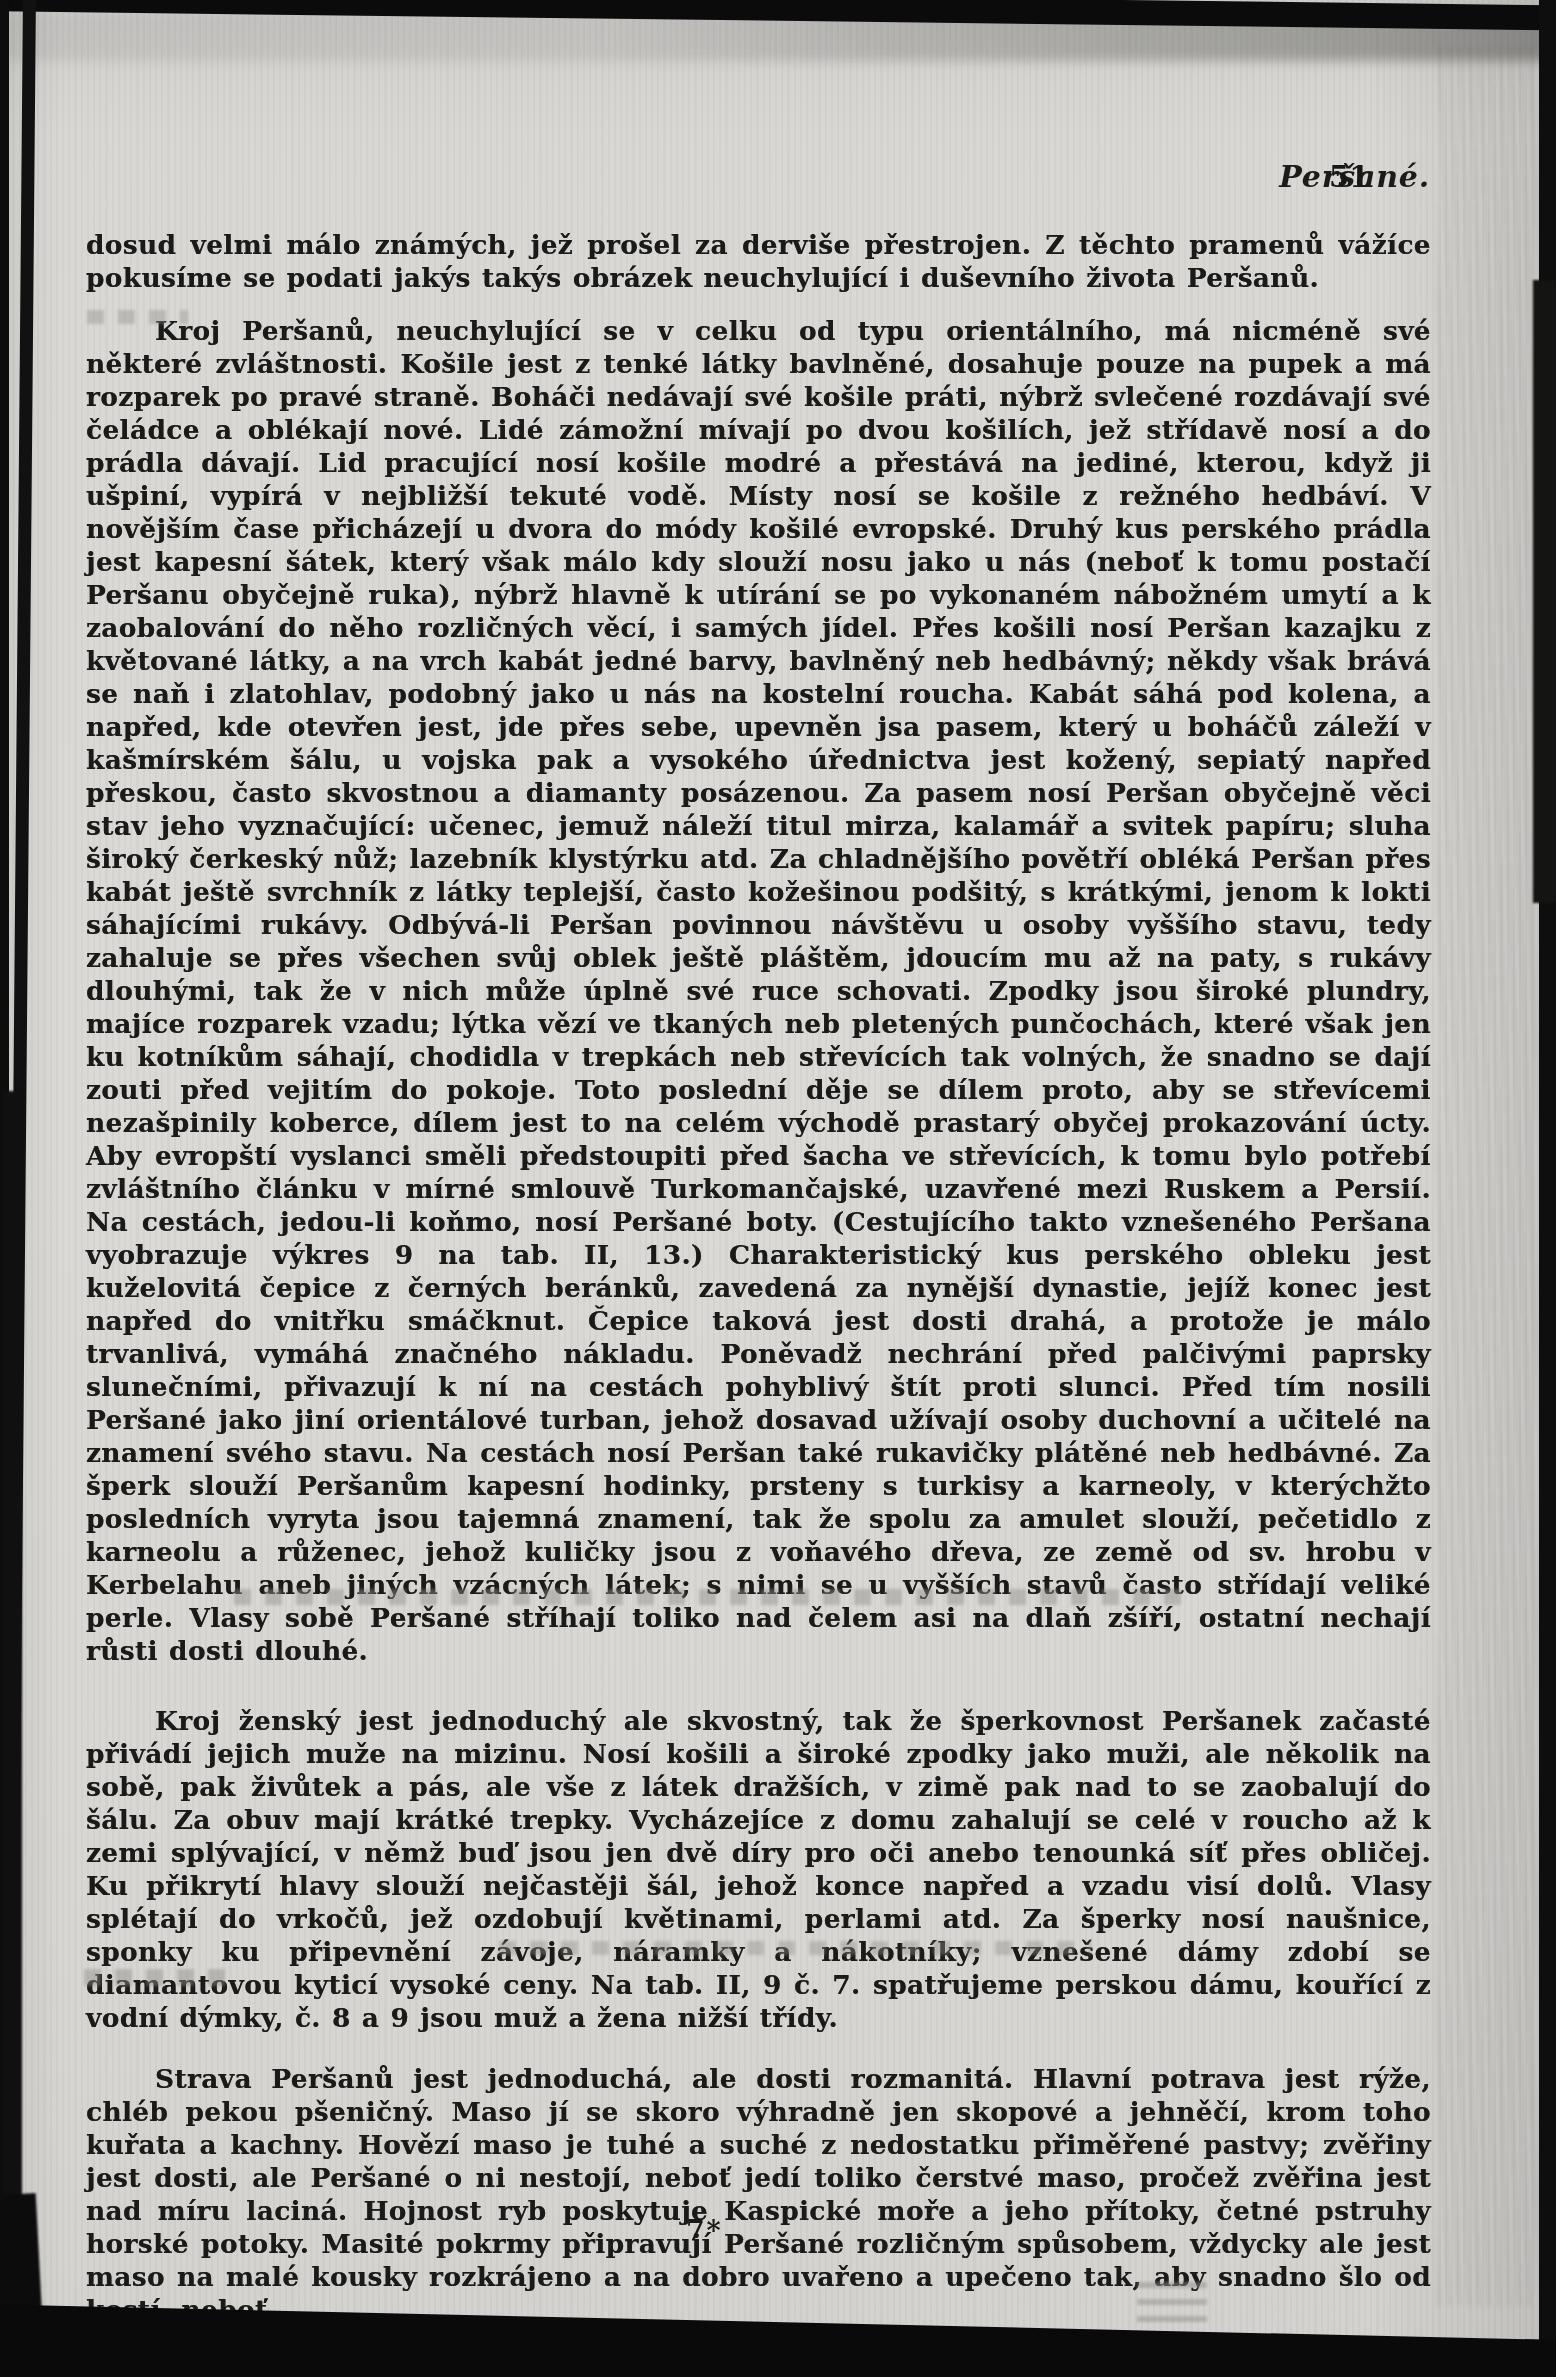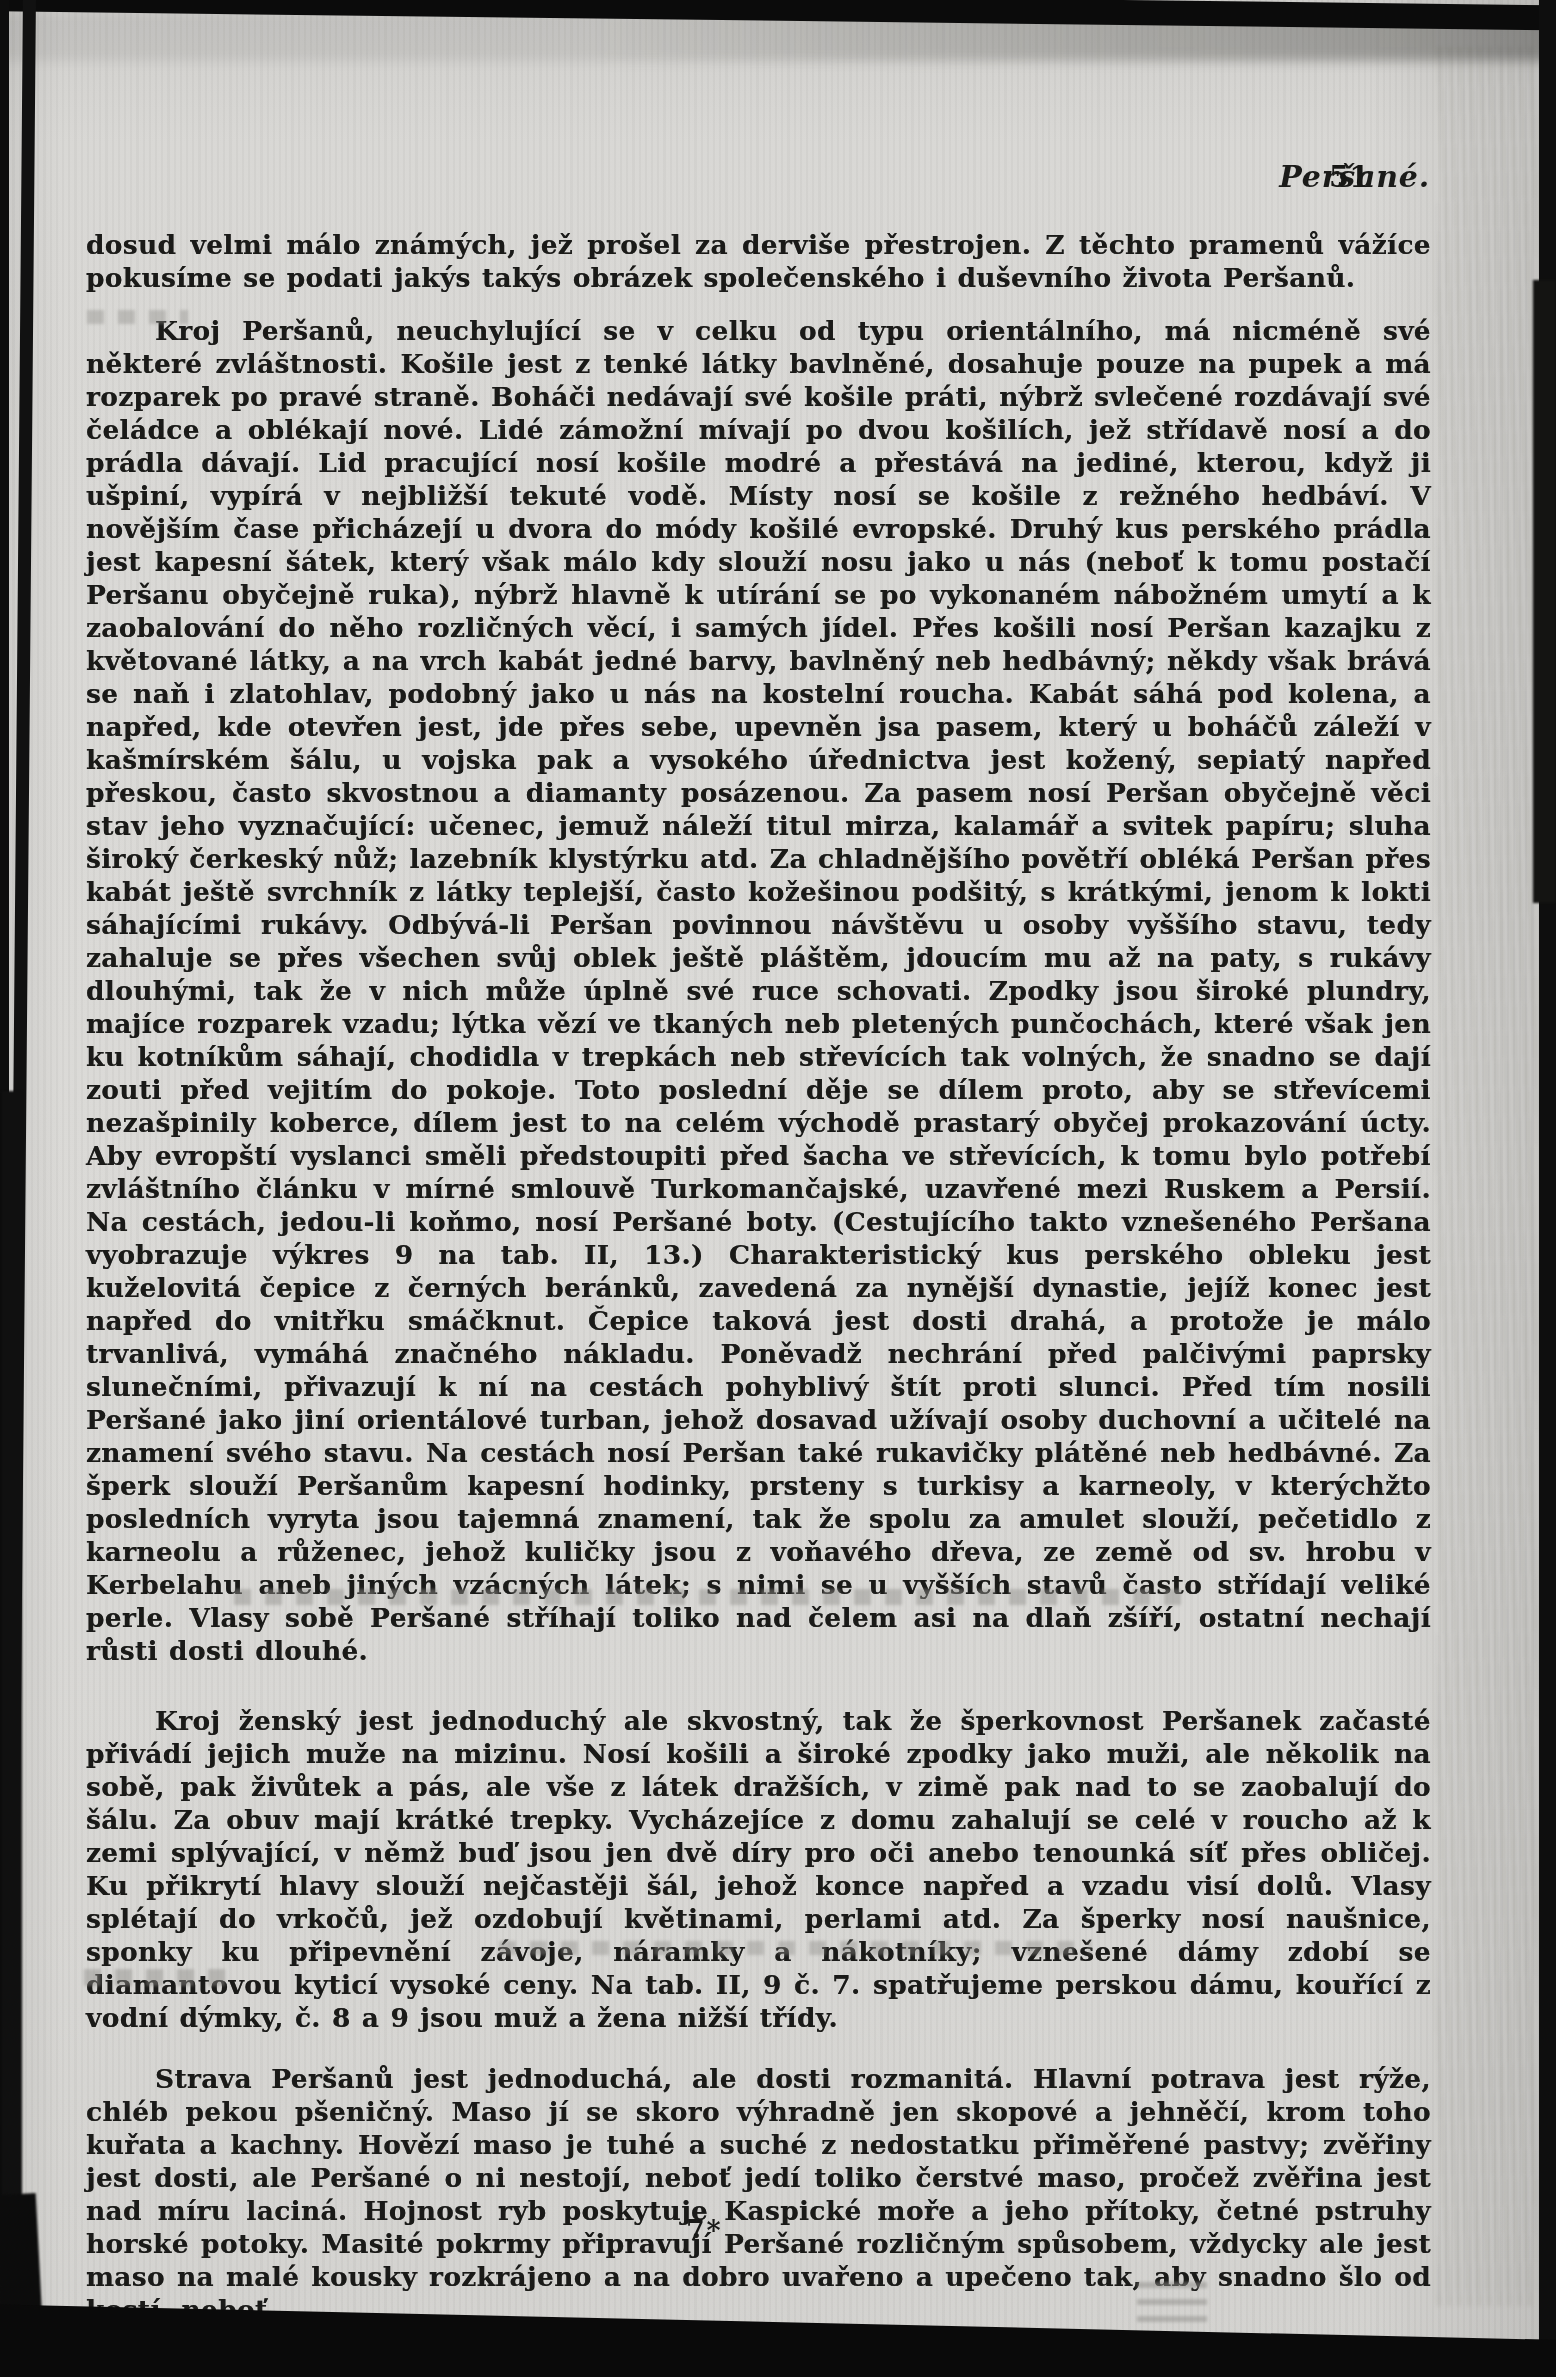--- a/index.html
+++ b/index.html
@@ -67,21 +67,21 @@
 <div class="scan">
 
   <div class="streaks"></div>
   <div class="right-mottle"></div>
   <div class="top-shade"></div>
 
   <span class="running-title">Peršané.</span>
   <span class="page-number">51</span>
 
   <div class="body-text">
-    <p class="no-indent gap-after-lg"><span>dosud velmi málo známých, jež prošel za derviše přestrojen. Z těchto pramenů vážíce pokusíme se podati jakýs takýs obrázek společenského i duševního života Peršanů.</span></p>
+    <p class="no-indent gap-after-lg"><span>dosud velmi málo známých, jež prošel za derviše přestrojen. Z těchto pramenů vážíce pokusíme se podati jakýs takýs obrázek neuchylující i duševního života Peršanů.</span></p>
 
     <p class="gap-after-md"><span class="it">Kroj</span><span> Peršanů, neuchylující se v celku od typu orientálního, má nicméně své některé zvláštnosti. Košile jest z tenké látky bavlněné, dosahuje pouze na pupek a má rozparek po pravé straně. Boháči nedávají své košile práti, nýbrž svlečené rozdávají své čeládce a oblékají nové. Lidé zámožní mívají po dvou košilích, jež střídavě nosí a do prádla dávají. Lid pracující nosí košile modré a přestává na jediné, kterou, když ji ušpiní, vypírá v nejbližší tekuté vodě. Místy nosí se košile z režného hedbáví. V novějším čase přicházejí u dvora do módy košilé evropské. Druhý kus perského prádla jest kapesní šátek, který však málo kdy slouží nosu jako u nás (neboť k tomu postačí Peršanu obyčejně ruka), nýbrž hlavně k utírání se po vykonaném nábožném umytí a k zaobalování do něho rozličných věcí, i samých jídel. Přes košili nosí Peršan kazajku z květované látky, a na vrch kabát jedné barvy, bavlněný neb hedbávný; někdy však brává se naň i zlatohlav, podobný jako u nás na kostelní roucha. Kabát sáhá pod kolena, a napřed, kde otevřen jest, jde přes sebe, upevněn jsa pasem, který u boháčů záleží v kašmírském šálu, u vojska pak a vysokého úřednictva jest kožený, sepiatý napřed přeskou, často skvostnou a diamanty posázenou. Za pasem nosí Peršan obyčejně věci stav jeho vyznačující: učenec, jemuž náleží titul </span><span class="it">mirza</span><span>, kalamář a svitek papíru; sluha široký čerkeský nůž; lazebník klystýrku atd. Za chladnějšího povětří obléká Peršan přes kabát ještě svrchník z látky teplejší, často kožešinou podšitý, s krátkými, jenom k lokti sáhajícími rukávy. Odbývá-li Peršan povinnou návštěvu u osoby vyššího stavu, tedy zahaluje se přes všechen svůj oblek ještě pláštěm, jdoucím mu až na paty, s rukávy dlouhými, tak že v nich může úplně své ruce schovati. Zpodky jsou široké plundry, majíce rozparek vzadu; lýtka vězí ve tkaných neb pletených punčochách, které však jen ku kotníkům sáhají, chodidla v trepkách neb střevících tak volných, že snadno se dají zouti před vejitím do pokoje. Toto poslední děje se dílem proto, aby se střevícemi nezašpinily koberce, dílem jest to na celém východě prastarý obyčej prokazování úcty. Aby evropští vyslanci směli předstoupiti před šacha ve střevících, k tomu bylo potřebí zvláštního článku v mírné smlouvě Turkomančajské, uzavřené mezi Ruskem a Persií. Na cestách, jedou-li koňmo, nosí Peršané boty. (Cestujícího takto vznešeného Peršana vyobrazuje výkres 9 na tab. II, 13.) Charakteristický kus perského obleku jest kuželovitá čepice z černých beránků, zavedená za nynější dynastie, jejíž konec jest napřed do vnitřku smáčknut. Čepice taková jest dosti drahá, a protože je málo trvanlivá, vymáhá značného nákladu. Poněvadž nechrání před palčivými paprsky slunečními, přivazují k ní na cestách pohyblivý štít proti slunci. Před tím nosili Peršané jako jiní orientálové turban, jehož dosavad užívají osoby duchovní a učitelé na znamení svého stavu. Na cestách nosí Peršan také rukavičky plátěné neb hedbávné. Za šperk slouží Peršanům kapesní hodinky, prsteny s turkisy a karneoly, v kterýchžto posledních vyryta jsou tajemná znamení, tak že spolu za amulet slouží, pečetidlo z karneolu a růženec, jehož kuličky jsou z voňavého dřeva, ze země od sv. hrobu v Kerbelahu aneb jiných vzácných látek; s nimi se u vyšších stavů často střídají veliké perle. Vlasy sobě Peršané stříhají toliko nad čelem asi na dlaň zšíří, ostatní nechají růsti dosti dlouhé.</span></p>
 
     <p class="gap-after-sm"><span class="it">Kroj</span><span> ženský jest jednoduchý ale skvostný, tak že šperkovnost Peršanek začasté přivádí jejich muže na mizinu. Nosí košili a široké zpodky jako muži, ale několik na sobě, pak živůtek a pás, ale vše z látek dražších, v zimě pak nad to se zaobalují do šálu. Za obuv mají krátké trepky. Vycházejíce z domu zahalují se celé v roucho až k zemi splývající, v němž buď jsou jen dvě díry pro oči anebo tenounká síť přes obličej. Ku přikrytí hlavy slouží nejčastěji šál, jehož konce napřed a vzadu visí dolů. Vlasy splétají do vrkočů, jež ozdobují květinami, perlami atd. Za šperky nosí naušnice, sponky ku připevnění závoje, náramky a nákotníky; vznešené dámy zdobí se diamantovou kyticí vysoké ceny. Na tab. II, 9 č. 7. spatřujeme perskou dámu, kouřící z vodní dýmky, č. 8 a 9 jsou muž a žena nižší třídy.</span></p>
 
     <p><span class="it">Strava</span><span> Peršanů jest jednoduchá, ale dosti rozmanitá. Hlavní potrava jest rýže, chléb pekou pšeničný. Maso jí se skoro výhradně jen skopové a jehněčí, krom toho kuřata a kachny. Hovězí maso je tuhé a suché z nedostatku přiměřené pastvy; zvěřiny jest dosti, ale Peršané o ni nestojí, neboť jedí toliko čerstvé maso, pročež zvěřina jest nad míru laciná. Hojnost ryb poskytuje Kaspické moře a jeho přítoky, četné pstruhy horské potoky. Masité pokrmy připravují Peršané rozličným spůsobem, vždycky ale jest maso na malé kousky rozkrájeno a na dobro uvařeno a upečeno tak, aby snadno šlo od kostí, neboť</span></p>
   </div>
 
   <div class="signature">7*</div>
 

